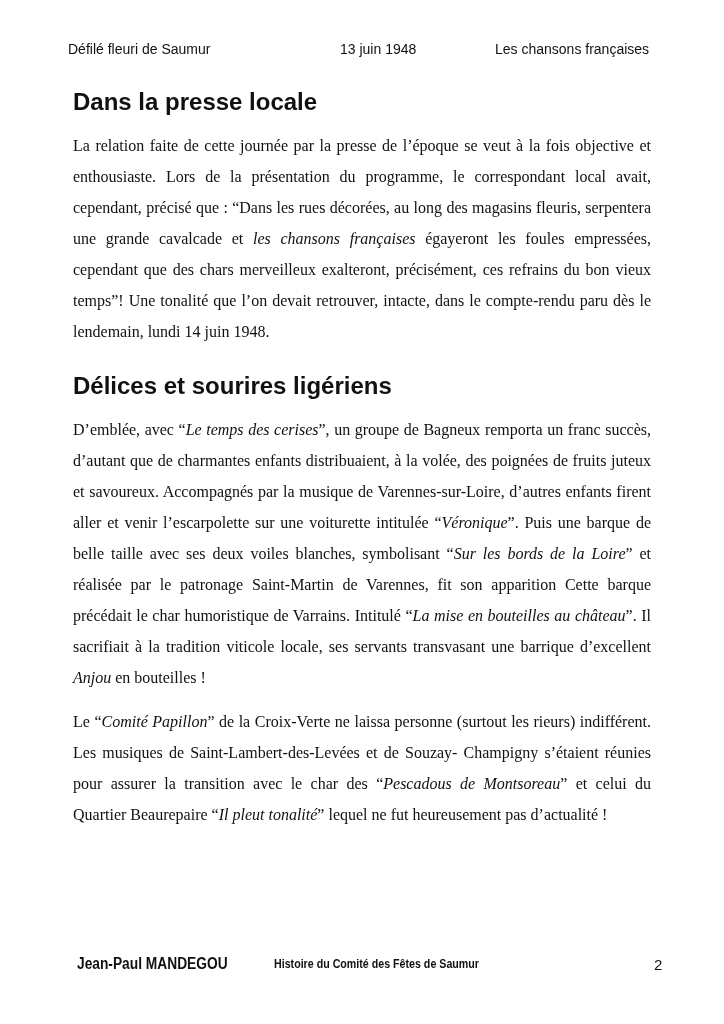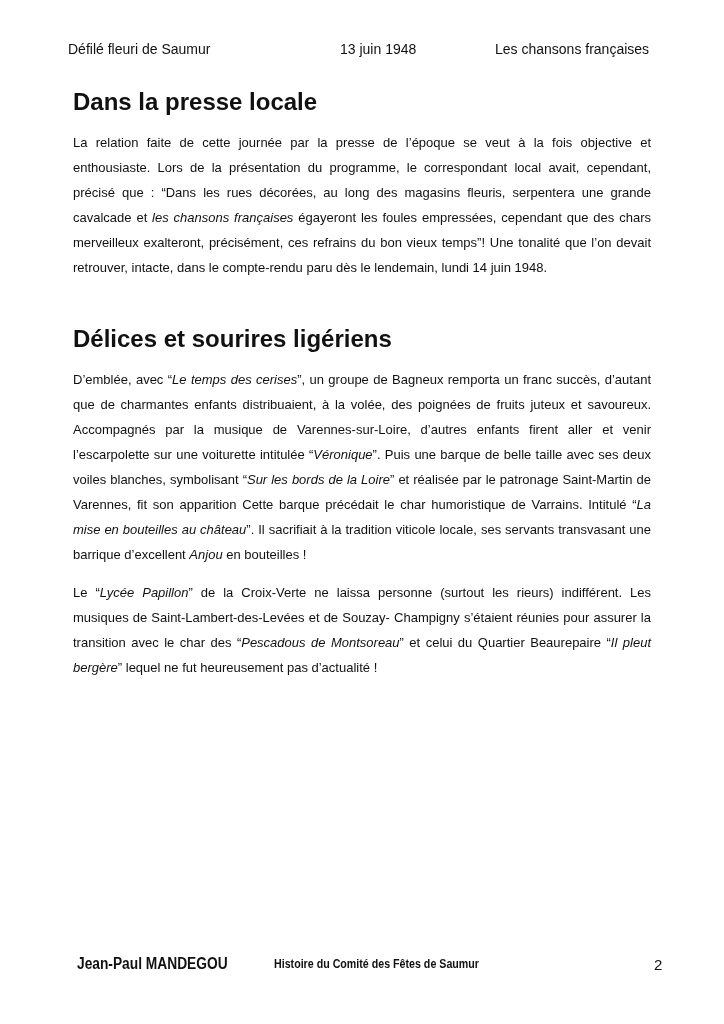--- a/index.html
+++ b/index.html
@@ -6,23 +6,23 @@
     body { width: 724px; height: 1024px; position: relative; overflow: hidden;
            font-family: "Liberation Sans", sans-serif; color: #111111; }
     .header { position: absolute; top: 41px; left: 0; width: 599px; height: 20px;
               font-size: 14px; color: #111; }
     .header span { position: absolute; top: 0; white-space: nowrap; }
     .h-left { left: 68px; }
     .h-center { left: 340px; }
     .h-right { left: 495px; }
     .content { position: absolute; top: 90px; left: 73px; width: 578px; }
     h2 { font-size: 24px; font-weight: bold; margin: 0 0 16px 0; line-height: 24px; }
-    p { font-size: 13px; line-height: 25px; margin: 0; text-align: justify; }
+    p { font-size: 16px; line-height: 31px; margin: 0; text-align: justify; font-family: Liberation Serif, serif; }
     .p-gap { margin-bottom: 13px; }
-    .section2 { margin-top: 47px; }
+    .section2 { margin-top: 27px; }
     i { font-style: italic; }
     .footer { position: absolute; top: 955px; left: 0; width: 724px; height: 22px; margin-left: 8px; }
     .f-author { position: absolute; left: 69px; top: 0; font-size: 16px; font-weight: bold;
                 transform: scaleX(0.86); transform-origin: left; white-space: nowrap; }
     .f-title { position: absolute; left: 266px; top: 1px; font-size: 13px; font-weight: bold;
                transform: scaleX(0.82); transform-origin: left; white-space: nowrap; }
     .f-page { position: absolute; left: 646px; top: 1px; font-size: 15px; }
   </style>
 </head>
 <body>
@@ -34,21 +34,21 @@
 </div>
 
 <div class="content">
   <div>
     <h2>Dans la presse locale</h2>
     <p>La relation faite de cette journée par la presse de l’époque se veut à la fois objective et enthousiaste. Lors de la présentation du programme, le correspondant local avait, cependant, précisé que : “Dans les rues décorées, au long des magasins fleuris, serpentera une grande cavalcade et <i>les chansons françaises</i> égayeront les foules empressées, cependant que des chars merveilleux exalteront, précisément, ces refrains du bon vieux temps”! Une tonalité que l’on devait retrouver, intacte, dans le compte-rendu paru dès le lendemain, lundi 14 juin 1948.</p>
   </div>
   <div class="section2">
     <h2>Délices et sourires ligériens</h2>
     <p class="p-gap">D’emblée, avec “<i>Le temps des cerises</i>”, un groupe de Bagneux remporta un franc succès, d’autant que de charmantes enfants distribuaient, à la volée, des poignées de fruits juteux et savoureux. Accompagnés par la musique de Varennes-sur-Loire, d’autres enfants firent aller et venir l’escarpolette sur une voiturette intitulée “<i>Véronique</i>”. Puis une barque de belle taille avec ses deux voiles blanches, symbolisant “<i>Sur les bords de la Loire</i>” et réalisée par le patronage Saint-Martin de Varennes, fit son apparition Cette barque précédait le char humoristique de Varrains. Intitulé “<i>La mise en bouteilles au château</i>”. Il sacrifiait à la tradition viticole locale, ses servants transvasant une barrique d’excellent <i>Anjou</i> en bouteilles !</p>
-    <p>Le “<i>Lycée Papillon</i>” de la Croix-Verte ne laissa personne (surtout les rieurs) indifférent. Les musiques de Saint-Lambert-des-Levées et de Souzay- Champigny s’étaient réunies pour assurer la transition avec le char des “<i>Pescadous de Montsoreau</i>” et celui du Quartier Beaurepaire “<i>Il pleut bergère</i>” lequel ne fut heureusement pas d’actualité !</p>
+    <p>Le “<i>Comité Papillon</i>” de la Croix-Verte ne laissa personne (surtout les rieurs) indifférent. Les musiques de Saint-Lambert-des-Levées et de Souzay- Champigny s’étaient réunies pour assurer la transition avec le char des “<i>Pescadous de Montsoreau</i>” et celui du Quartier Beaurepaire “<i>Il pleut tonalité</i>” lequel ne fut heureusement pas d’actualité !</p>
   </div>
 </div>
 
 <div class="footer">
   <span class="f-author">Jean-Paul MANDEGOU</span>
   <span class="f-title">Histoire du Comité des Fêtes de Saumur</span>
   <span class="f-page">2</span>
 </div>
 
 </body></html>

